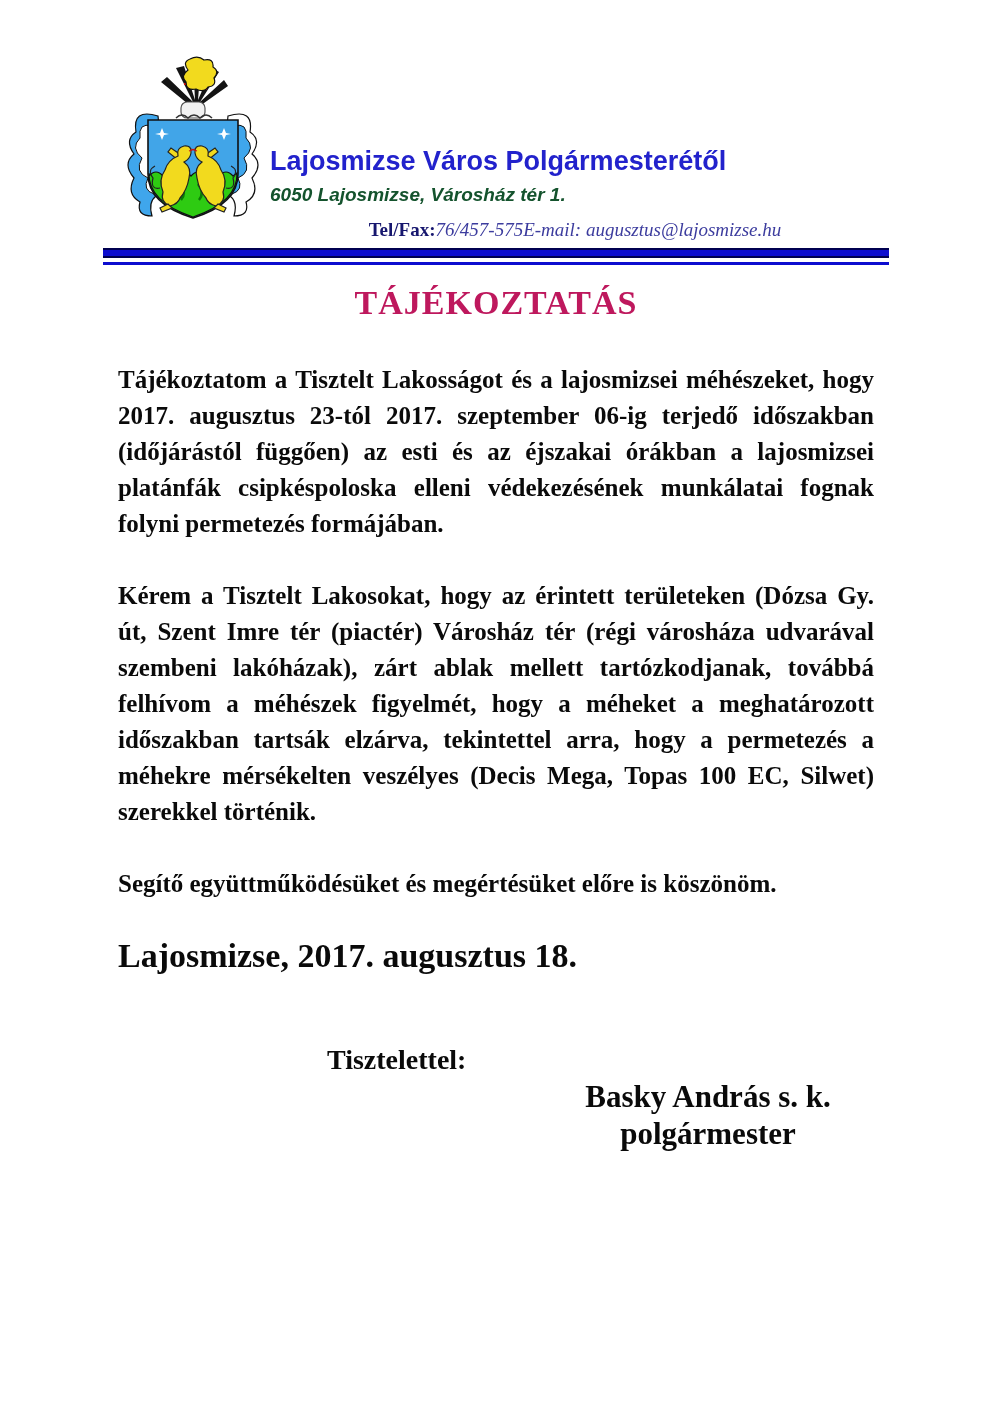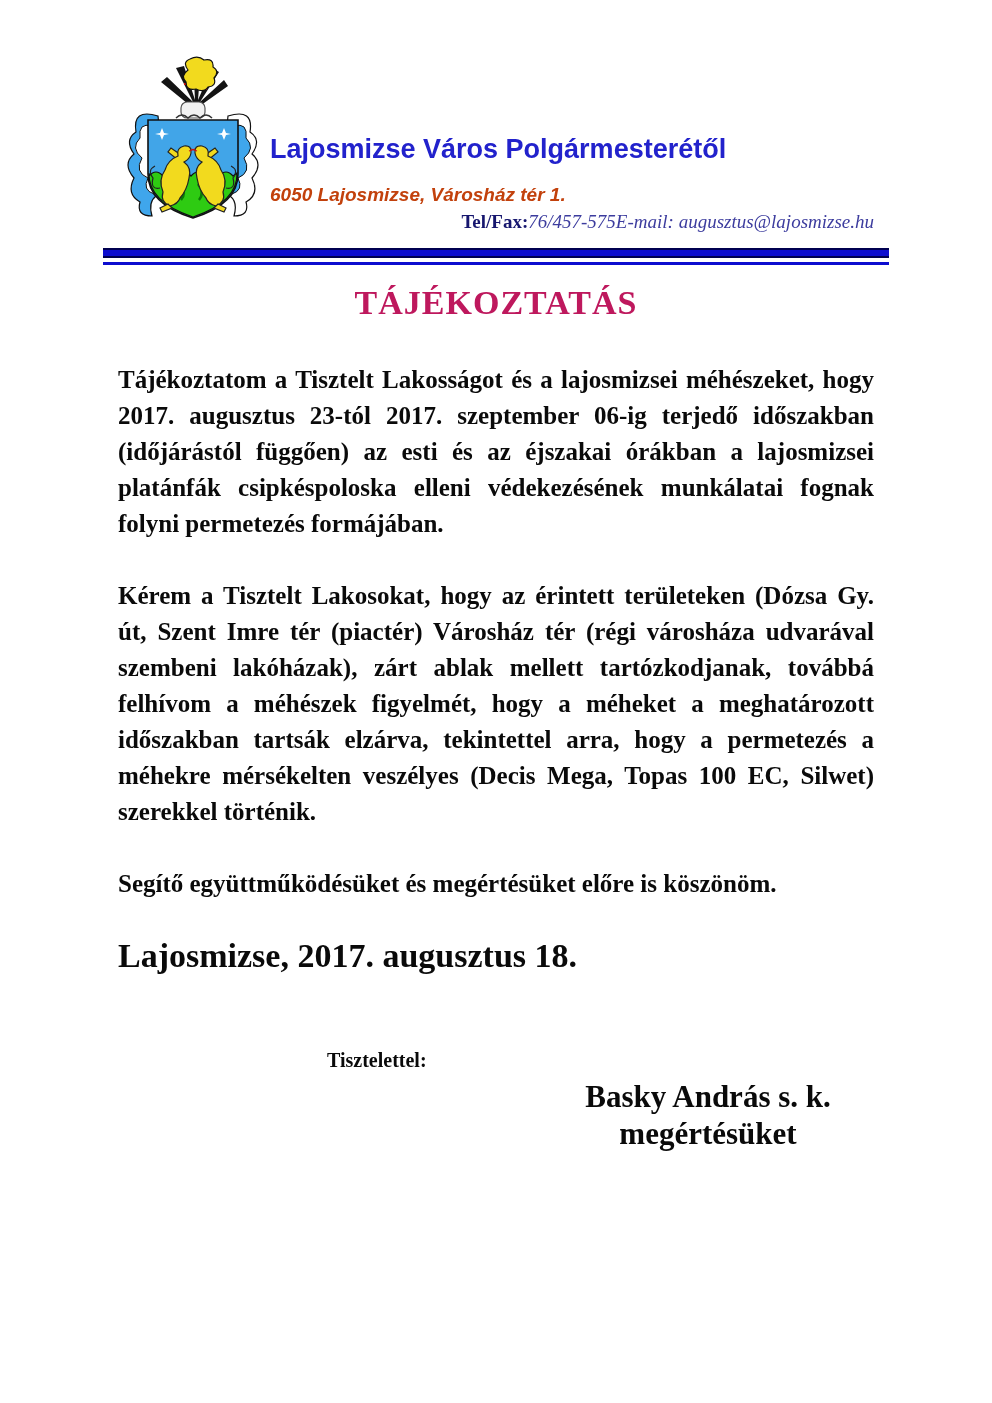--- a/index.html
+++ b/index.html
@@ -9,32 +9,32 @@
     height: 1403px;
     background: #ffffff;
     overflow: hidden;
     font-family: "Liberation Serif", serif;
   }
 
   
   .letterhead { position: absolute; left: 118px; top: 56px; width: 756px; height: 172px; }
   .crest { position: absolute; left: 0; top: 0; width: 150px; height: 170px; }
   .office {
-    position: absolute; left: 152px; top: 78px;
+    position: absolute; left: 152px; top: 90px;
     font-family: "Liberation Sans", sans-serif;
     font-weight: bold; font-size: 27px; color: #2222cc; white-space: nowrap;
   }
   .address {
     position: absolute; left: 152px; top: 128px;
     font-family: "Liberation Sans", sans-serif;
-    font-weight: bold; font-style: italic; font-size: 19px; color: #c2410c; white-space: nowrap;
+    font-weight: bold; font-style: italic; font-size: 19px; color: #14532d; white-space: nowrap;
   }
   .contact-row {
-    position: absolute; left: 158px; top: 155px; right: 0;
-    display: flex; justify-content: flex-end; align-items: baseline;
+    position: absolute; left: 158px; top: 163px; right: 0;
+    display: flex; justify-content: center; align-items: baseline;
   }
   .telfax-label {
     font-family: "Liberation Serif", serif;
     font-weight: bold; font-size: 19px; color: #16166e;
   }
   .telfax-value, .email {
     font-family: "Liberation Serif", serif;
     font-style: italic; font-size: 19px; color: #3c3c9e;
   }
 
@@ -55,21 +55,21 @@
     font-weight: bold; font-size: 25px; line-height: 36px;
     text-align: justify;
   }
   .para:first-of-type { margin-top: 40px; }
   .dateline {
     margin: 36px 0 0 0;
     font-weight: bold; font-size: 34px; line-height: 36px;
   }
   .salutation {
     margin-top: 68px; margin-left: 209px;
-    font-weight: bold; font-size: 20px; line-height: 36px;
+    font-weight: bold; font-size: 28px; line-height: 36px;
   }
   .sig-block { margin-left: 350px; width: 480px; text-align: center; }
   .sig-name, .sig-role { font-weight: bold; font-size: 31px; line-height: 37px; }
 </style>
 </head>
 <body>
 
 <div class="page">
 
   <header class="letterhead">
@@ -139,17 +139,17 @@
     <p class="para">Tájékoztatom a Tisztelt Lakosságot és a lajosmizsei méhészeket, hogy 2017. augusztus 23-tól 2017. szeptember 06-ig terjedő időszakban (időjárástól függően) az esti és az éjszakai órákban a lajosmizsei platánfák csipkéspoloska elleni védekezésének munkálatai fognak folyni permetezés formájában.</p>
     <p class="para">Kérem a Tisztelt Lakosokat, hogy az érintett területeken (Dózsa Gy. út, Szent Imre tér (piactér) Városház tér (régi városháza udvarával szembeni lakóházak), zárt ablak mellett tartózkodjanak, továbbá felhívom a méhészek figyelmét, hogy a méheket a meghatározott időszakban tartsák elzárva, tekintettel arra, hogy a permetezés a méhekre mérsékelten veszélyes (Decis Mega, Topas 100 EC, Silwet) szerekkel történik.</p>
     <p class="para">Segítő együttműködésüket és megértésüket előre is köszönöm.</p>
 
     <p class="dateline">Lajosmizse, 2017. augusztus 18.</p>
 
     <div class="salutation">Tisztelettel:</div>
 
     <div class="sig-block">
       <div class="sig-name">Basky András s. k.</div>
-      <div class="sig-role">megértésüket</div>
+      <div class="sig-role">polgármester</div>
     </div>
   </main>
 
 </div>
 
 </body></html>

